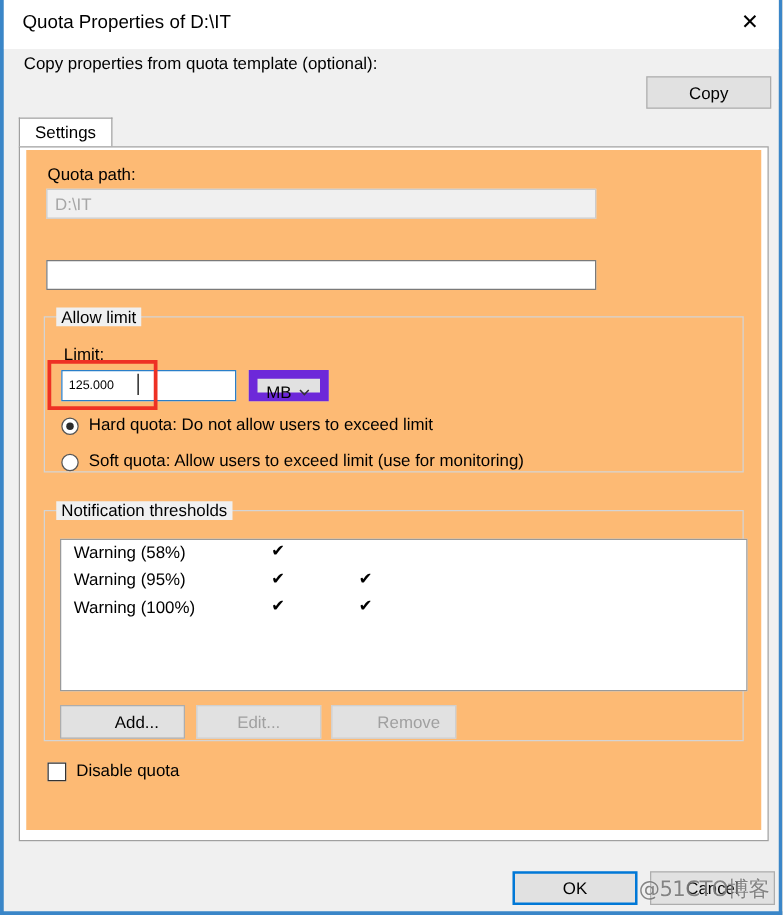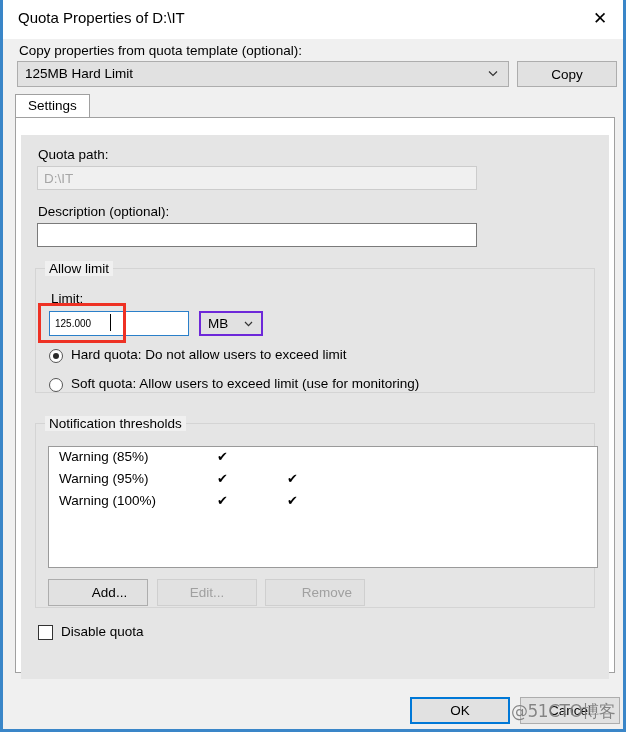--- a/index.html
+++ b/index.html
@@ -139,24 +139,24 @@
     top: 117px;
     width: 600px;
     height: 556px;
     box-sizing: border-box;
     background: #ffffff;
     border: 1px solid #a0a0a0;
   }
   .panel-inner {
     position: absolute;
     left: 5px;
-    top: 17px;
+    top: 2px;
     width: 588px;
     height: 544px;
-    background: #e5e5e5;
+    background: #fdba74;
   }
 
   
   .lbl {
     position: absolute;
     font-size: 13.5px;
     white-space: nowrap;
     color: #000;
   }
   .textbox {
@@ -225,21 +225,21 @@
     pointer-events: none;
   }
   .unit-combo {
     position: absolute;
     left: 163px;
     top: 42px;
     width: 64px;
     height: 25px;
     box-sizing: border-box;
     background: #e1e1e1;
-    border: 2px solid #6d28d9;
+    border: 7px solid #6d28d9;
     cursor: default;
   }
   .unit-combo .val {
     position: absolute;
     left: 7px;
     top: 3px;
     font-size: 13.5px;
   }
   .unit-combo .chev {
     position: absolute;
@@ -432,42 +432,33 @@
 
   <div class="titlebar">
     <div class="titlebar-text">Quota Properties of D:\IT</div>
     <button class="close-btn">
       <span class="glyph">✕</span>
     </button>
   </div>
 
   <div class="copy-label">Copy properties from quota template (optional):</div>
 
-  <div class="template-combo">
-    <span class="val">125MB Hard Limit</span>
-    <span class="chev">
-      <svg width="14" height="14" viewBox="0 0 14 14">
-          <path d="M3 5.5 L7 9.5 L11 5.5" fill="none" stroke="#333" stroke-width="1.2"></path>
-        </svg>
-    </span>
-  </div>
 
   <button class="copy-btn">Copy</button>
 
   <div class="tabstrip">
     <div class="tab">Settings</div>
   </div>
 
   <div class="tabpanel">
     <div class="panel-inner">
 
       <div class="lbl" style="left:17px; top:12px;">Quota path:</div>
       <input class="textbox disabled" style="left: 16px; top: 31px; width: 440px; height: 24px;" readonly="" value="D:\IT">
 
-      <div class="lbl" style="left:17px; top:69px;">Description (optional):</div>
       <input class="textbox" style="left: 16px; top: 88px; width: 440px; height: 24px;" value="">
 
       <div class="group" style="left:14px; top:133px; width:560px; height:125px;">
         <span class="group-label">Allow limit</span>
 
         <div class="lbl" style="left:15px; top:22px;">Limit:</div>
 
         <input class="limit-input" value="125.000" style="">
         <div class="caret"></div>
         <div class="redbox"></div>
@@ -491,21 +482,21 @@
           <span class="radio-text">Soft quota: Allow users to exceed limit (use for monitoring)</span>
         </div>
       </div>
 
       <div class="group" style="left:14px; top:288px; width:560px; height:185px;">
         <span class="group-label">Notification thresholds</span>
 
         <div class="listview">
 
           <div class="lv-row">
-            <span class="lv-cell" style="left:10px;">Warning (85%)</span>
+            <span class="lv-cell" style="left:10px;">Warning (58%)</span>
             <span class="check" style="left:168px;">✔</span>
             <span class="check" style="left:238px;"></span>
             <span class="check" style="left:308px;"></span>
             <span class="check" style="left:378px;"></span>
           </div>
 
           <div class="lv-row">
             <span class="lv-cell" style="left:10px;">Warning (95%)</span>
             <span class="check" style="left:168px;">✔</span>
             <span class="check" style="left:238px;">✔</span>

